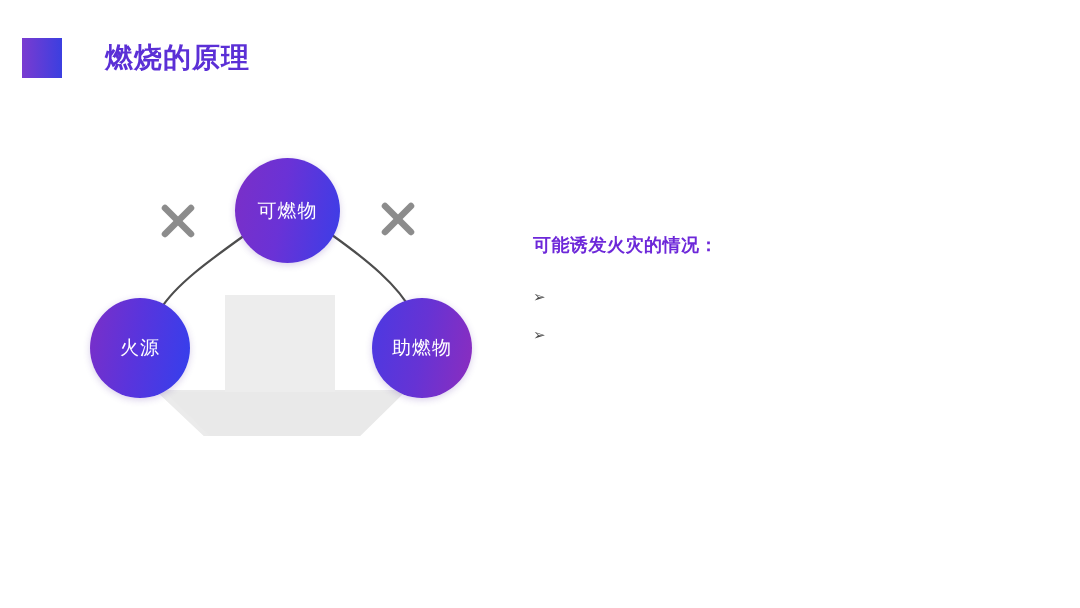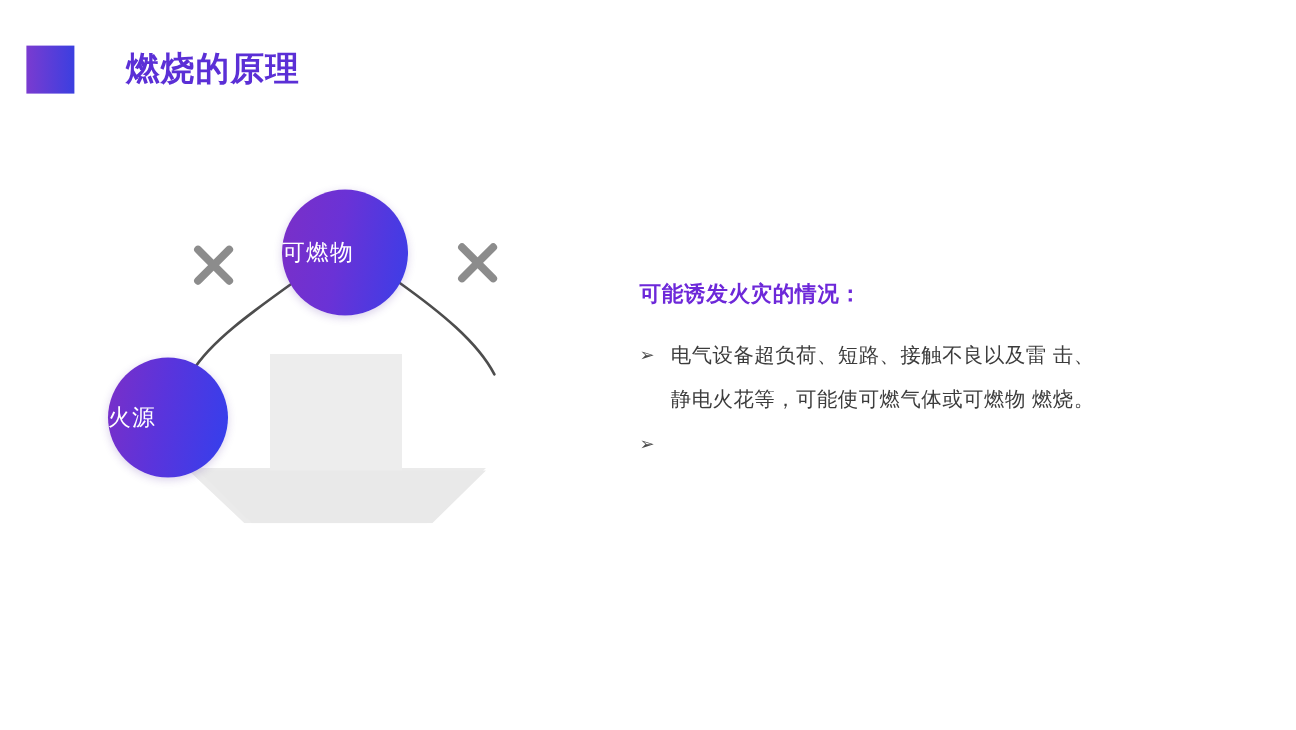--- a/index.html
+++ b/index.html
@@ -53,21 +53,21 @@
   #diagram-svg {
     position: absolute;
     left: 0;
     top: 0;
   }
   .node {
     position: absolute;
     border-radius: 50%;
     display: flex;
     align-items: center;
-    justify-content: flex-start;
+    justify-content: center;
     color: #ffffff;
     font-size: 19px;
     letter-spacing: 1px;
     box-shadow: 0 2px 7px rgba(80,40,160,0.22);
     white-space: nowrap;
   }
   #node-fuel {
     left: 175px;
     top: 28px;
     width: 105px;
@@ -156,29 +156,30 @@
 
       <text x="226" y="390" text-anchor="middle" font-family="Liberation Serif, DejaVu Serif, serif" font-size="38" fill="#a31f22">火</text>
     </svg>
 
     <div class="node" id="node-fuel">
       <span>可燃物</span>
     </div>
     <div class="node" id="node-ignition">
       <span>火源</span>
     </div>
+    <div class="node" id="node-oxidizer">
+      <span>助燃物</span>
+    </div>
   </div>
 
   <div id="info">
     <div id="info-heading">可能诱发火灾的情况：</div>
 
     <div class="bullet-row">
       <div class="bullet-marker">➢</div>
-      <div class="bullet-body">电气设备超负荷、短路、接触不良以及雷 击、
-静电火花等，可能使可燃气体或可燃物 燃烧。</div>
     </div>
 
     <div class="bullet-row">
       <div class="bullet-marker">➢</div>
     </div>
   </div>
 
 </div>
 
 </body></html>

